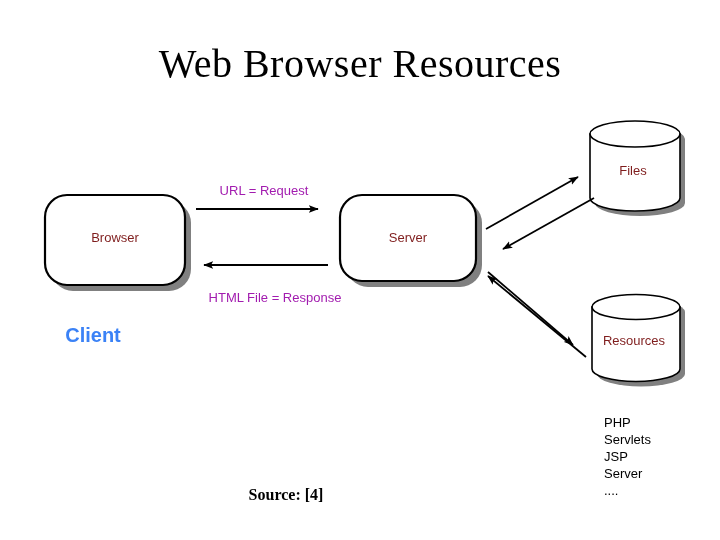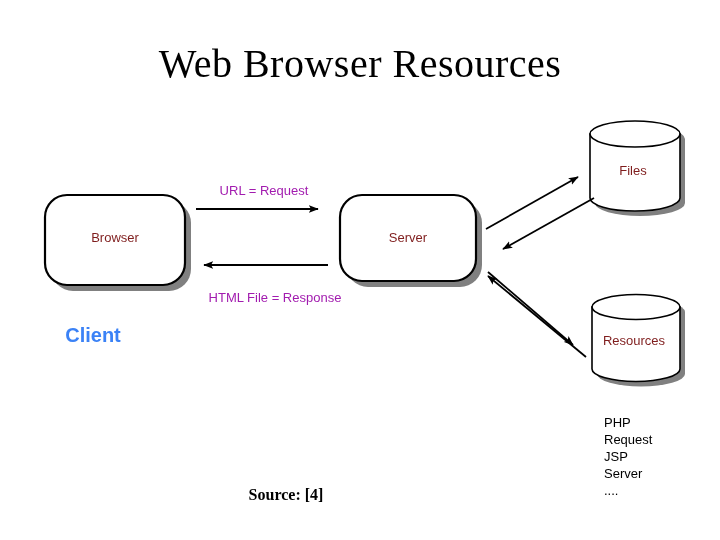--- a/index.html
+++ b/index.html
@@ -177,21 +177,21 @@
 
   <div class="edge-label" style="left:264px; top:191px;">URL = Request</div>
 
   <div class="edge-label" style="left:269px; top:298px;padding-left:12px;">HTML File = Response</div>
 
   <div class="zone-label" style="left:93px; top:335px;">Client</div>
 
 
   <div class="tech-list">
     <span class="tech-item">PHP</span>
-    <span class="tech-item">Request</span>
+    <span class="tech-item">Servlets</span>
     <span class="tech-item">JSP</span>
     <span class="tech-item">Server</span>
     <span class="tech-item">....</span>
   </div>
 
   <div class="source-note">Source: [4]</div>
 
 </div>
 
 </body></html>

